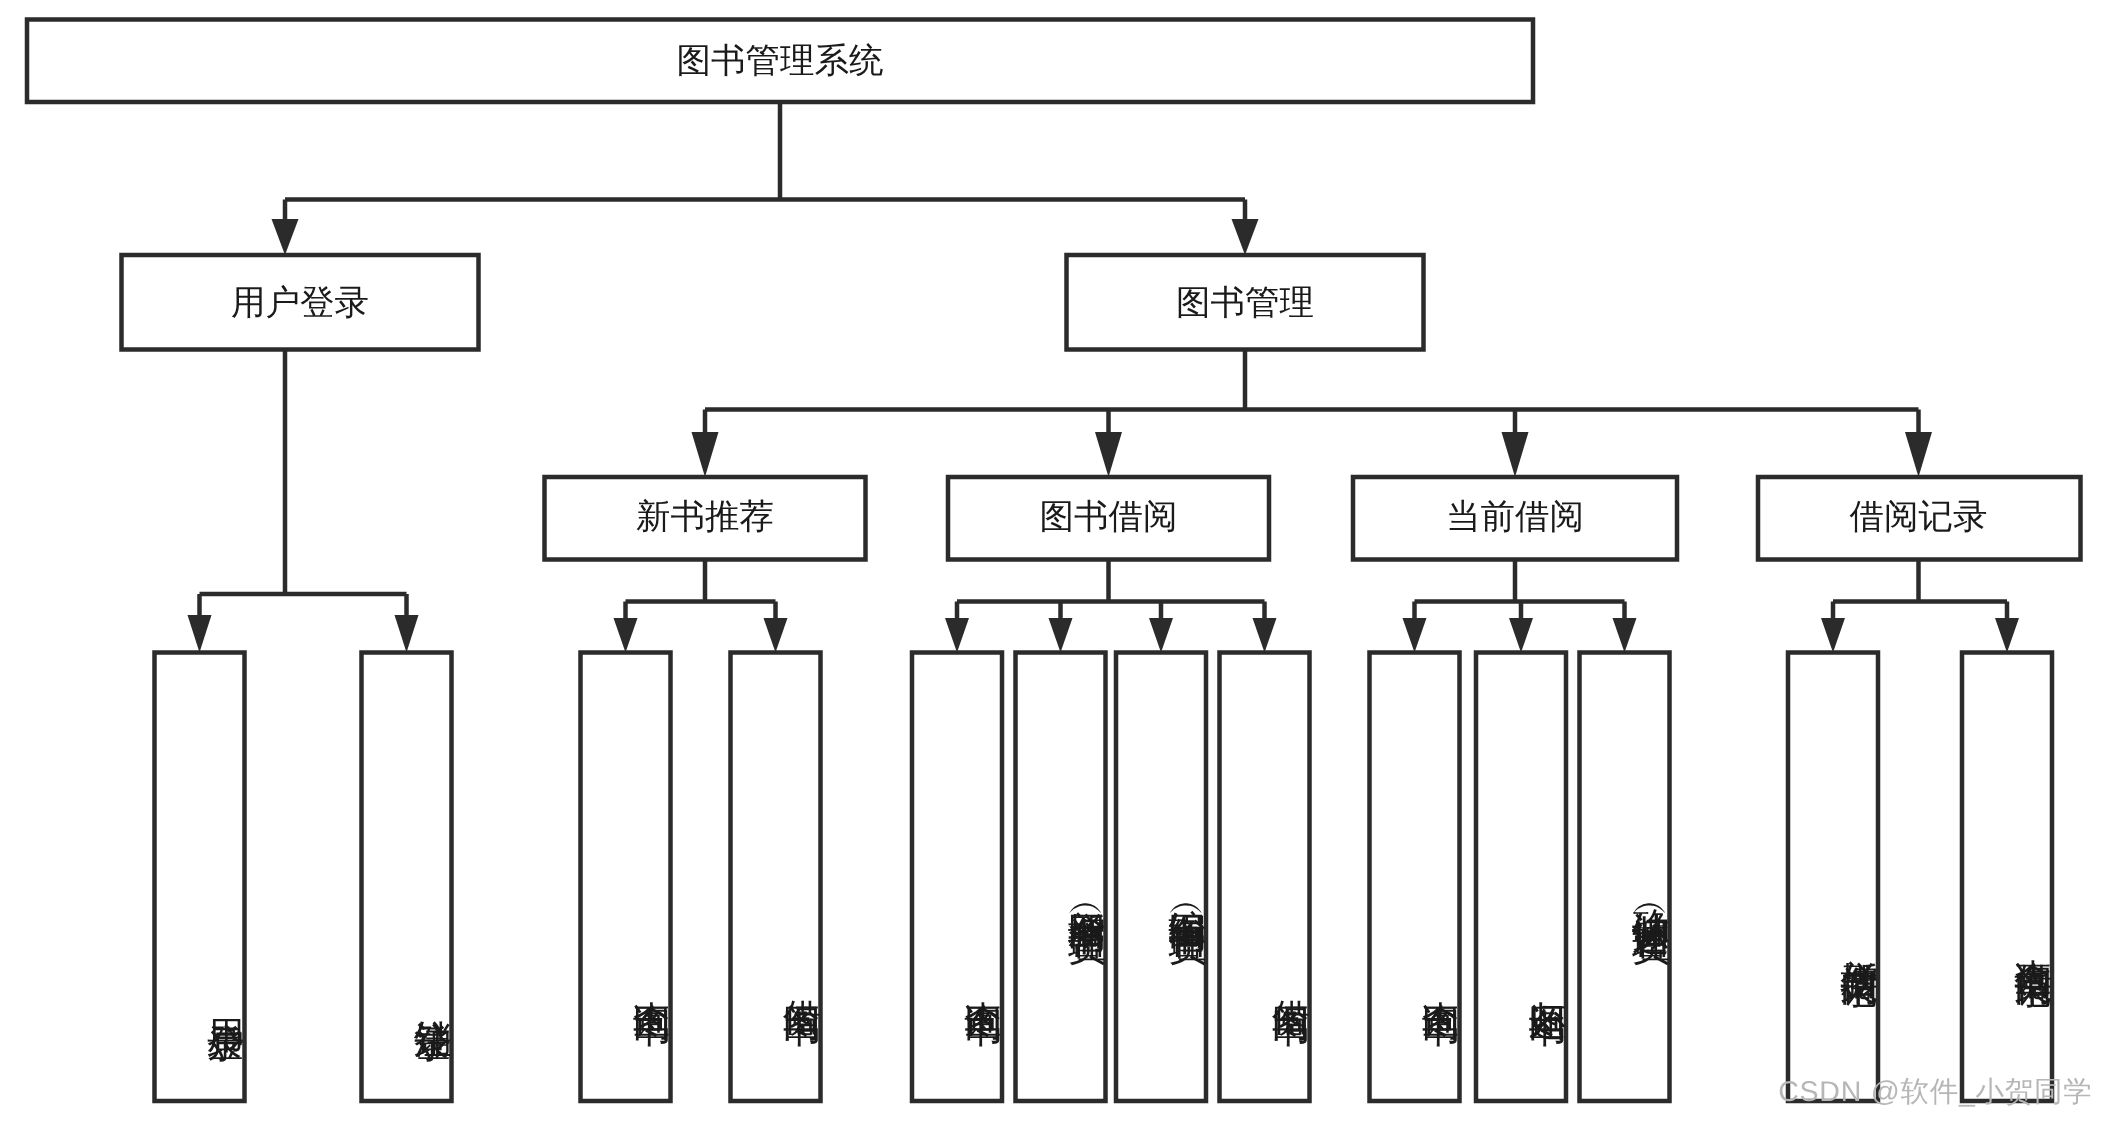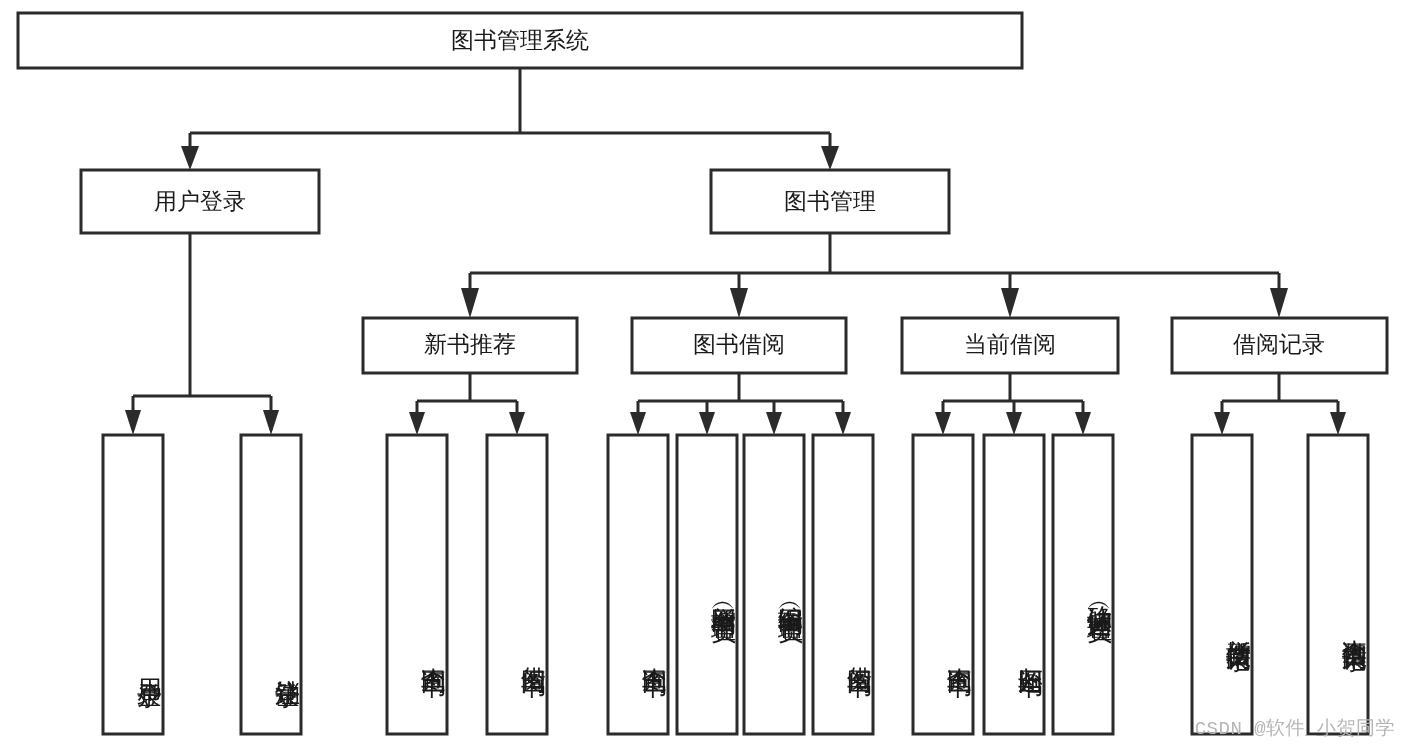--- a/index.html
+++ b/index.html
@@ -66,21 +66,21 @@
     display: flex;
     align-items: flex-start;
     justify-content: center;
     white-space: nowrap;
     pointer-events: none;
   }
   .watermark {
     position: absolute;
     right: 10px;
     bottom: 6px;
-    font-family: Liberation Mono, monospace;
+    font-family: Liberation Sans, sans-serif;
     font-size: 19px;
     color: #b6b6b6;
     letter-spacing: 0.5px;
     white-space: nowrap;
   }
 </style>
 </head>
 <body>
 
 <div id="diagram-root">

